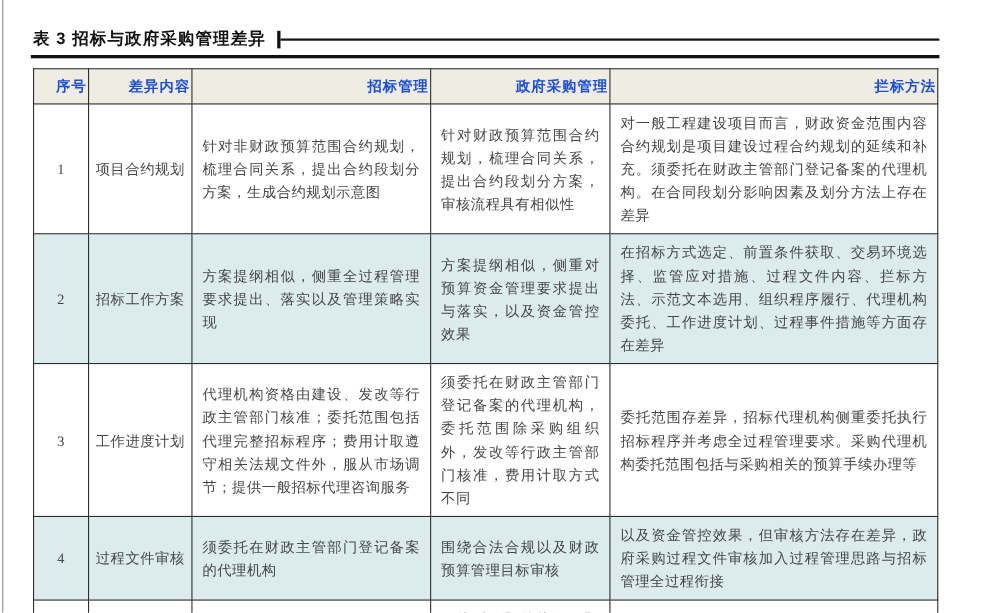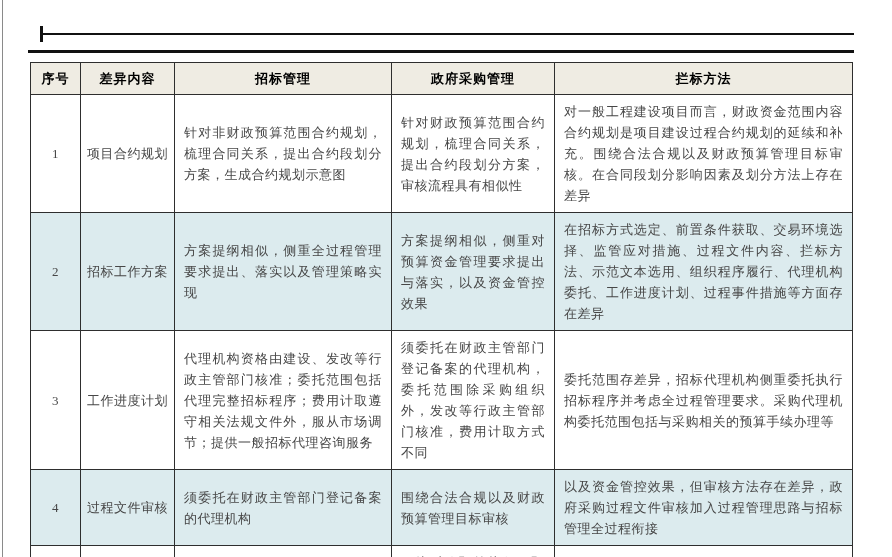--- a/index.html
+++ b/index.html
@@ -73,23 +73,23 @@
   .diff-table th, .diff-table td {
     border: 1px solid #2e2e2e;
     box-sizing: border-box;
     vertical-align: middle;
   }
   .diff-table th {
     background: #efece3;
     font-family: "Liberation Sans", sans-serif;
     font-weight: bold;
     font-size: 13px;
-    color: #000000;
+    color: #1d4ed8;
     height: 32px;
-    text-align: center;
+    text-align: right;
     letter-spacing: 1px;
   }
   .diff-table td {
     font-family: "Liberation Serif", "DejaVu Serif", serif;
     font-size: 13px;
     line-height: 21px;
     color: #474747;
     padding: 6px 9px;
     letter-spacing: 0.5px;
   }
@@ -109,20 +109,21 @@
   }
 </style>
 </head>
 <body>
 
 <div class="page">
 
   <div class="left-edge-line"></div>
 
   <div class="title-row">
+    <span class="title-text">表 3  招标与政府采购管理差异</span>
     <span class="title-tick"></span>
     <span class="title-leader"></span>
   </div>
 
   <div class="thick-rule"></div>
 
   <table class="diff-table">
     <colgroup>
       <col style="width:50px">
       <col style="width:94px">
@@ -138,21 +139,21 @@
         <th>政府采购管理</th>
         <th>拦标方法</th>
       </tr>
     </thead>
     <tbody>
       <tr class="row-plain" style="height:86px">
         <td class="c-no">1</td>
         <td class="c-content">项目合约规划</td>
         <td class="c-text">针对非财政预算范围合约规划，梳理合同关系，提出合约段划分方案，生成合约规划示意图</td>
         <td class="c-text">针对财政预算范围合约规划，梳理合同关系，提出合约段划分方案，审核流程具有相似性</td>
-        <td class="c-text">对一般工程建设项目而言，财政资金范围内容合约规划是项目建设过程合约规划的延续和补充。围绕合法合规以及财政预算管理目标审核。在合同段划分影响因素及划分方法上存在差异</td>
+        <td class="c-text">对一般工程建设项目而言，财政资金范围内容合约规划是项目建设过程合约规划的延续和补充。须委托在财政主管部门登记备案的代理机构。在合同段划分影响因素及划分方法上存在差异</td>
       </tr>
       <tr class="row-alt" style="height:92px">
         <td class="c-no">2</td>
         <td class="c-content">招标工作方案</td>
         <td class="c-text">方案提纲相似，侧重全过程管理要求提出、落实以及管理策略实现</td>
         <td class="c-text">方案提纲相似，侧重对预算资金管理要求提出与落实，以及资金管控效果</td>
         <td class="c-text">在招标方式选定、前置条件获取、交易环境选择、监管应对措施、过程文件内容、拦标方法、示范文本选用、组织程序履行、代理机构委托、工作进度计划、过程事件措施等方面存在差异</td>
       </tr>
       <tr class="row-plain" style="height:103px">
         <td class="c-no">3</td>

